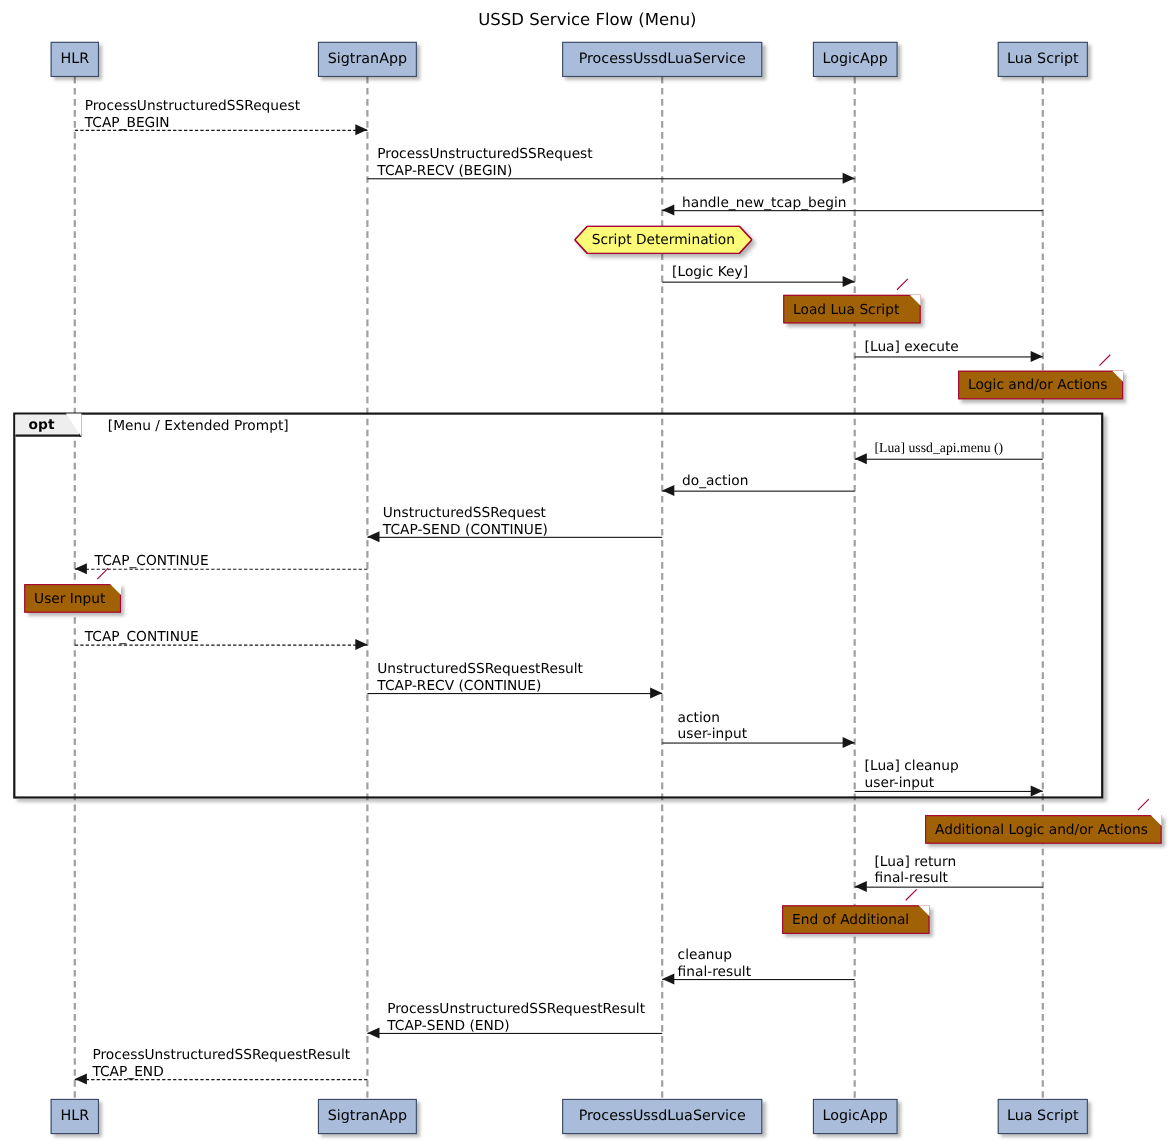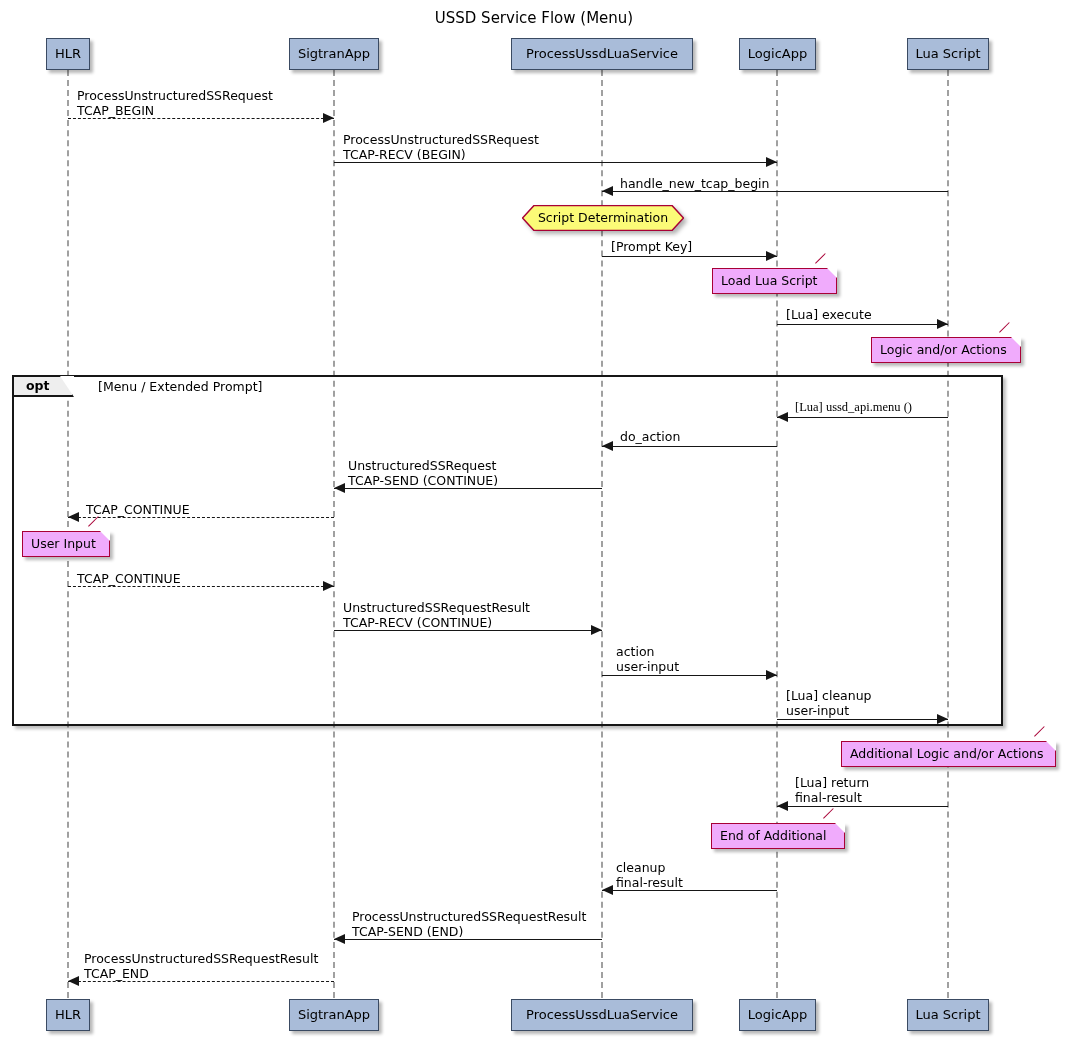--- a/index.html
+++ b/index.html
@@ -80,21 +80,21 @@
     font-size: 12.5px;
     color: #000000;
     white-space: pre;
     line-height: 15px;
     z-index: 4;
   }
   
   .note {
     position: absolute;
     box-sizing: border-box;
-    background: #f0abfc;
+    background: #a16207;
     border: 1px solid #A80036;
     color: #000000;
     font-size: 12.5px;
     line-height: 24px;
     height: 26px;
     padding: 0 8px;
     white-space: nowrap;
     box-shadow: 3px 3px 3px rgba(0,0,0,0.28);
     z-index: 6;
   }
@@ -208,21 +208,21 @@
 TCAP_BEGIN</div>
       <div class="msg-line" style="left: 334px; width: 443px; top: 162px;"></div>
       <div class="arrow-head right" style="top: 157px; left: 766px;"></div>
       <div class="msg-label" style="left: 343px; top: 132px;">ProcessUnstructuredSSRequest
 TCAP-RECV (BEGIN)</div>
       <div class="msg-line" style="left: 602px; width: 346px; top: 191px;"></div>
       <div class="arrow-head left" style="top: 186px; left: 602px;"></div>
       <div class="msg-label" style="left: 620px; top: 176px;">handle_new_tcap_begin</div>
       <div class="msg-line" style="left: 602px; width: 175px; top: 256px;"></div>
       <div class="arrow-head right" style="top: 251px; left: 766px;"></div>
-      <div class="msg-label" style="left: 611px; top: 239px;">[Prompt Key]</div>
+      <div class="msg-label" style="left: 611px; top: 239px;">[Logic Key]</div>
       <div class="msg-line" style="left: 777px; width: 171px; top: 324px;"></div>
       <div class="arrow-head right" style="top: 319px; left: 937px;"></div>
       <div class="msg-label" style="left: 786px; top: 307px;">[Lua] execute</div>
       <div class="msg-line" style="left: 777px; width: 171px; top: 417px;"></div>
       <div class="arrow-head left" style="top: 412px; left: 777px;"></div>
       <div class="msg-label" style="left: 795px; top: 400px; font-family: Liberation Serif, serif;">[Lua] ussd_api.menu ()</div>
       <div class="msg-line" style="left: 602px; width: 175px; top: 446px;"></div>
       <div class="arrow-head left" style="top: 441px; left: 602px;"></div>
       <div class="msg-label" style="left: 620px; top: 429px;">do_action</div>
       <div class="msg-line" style="left: 334px; width: 268px; top: 488px;"></div>

